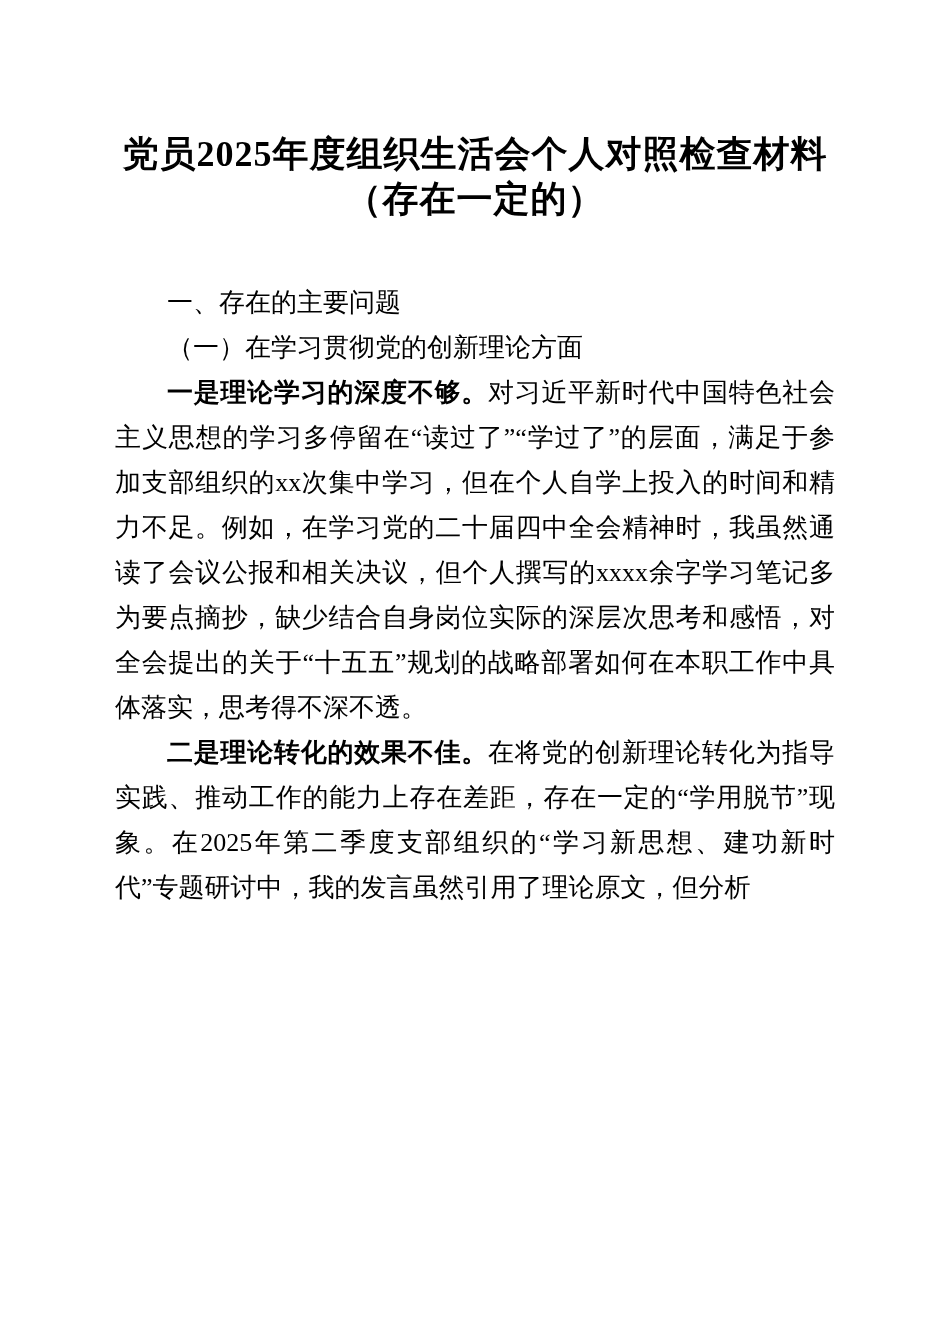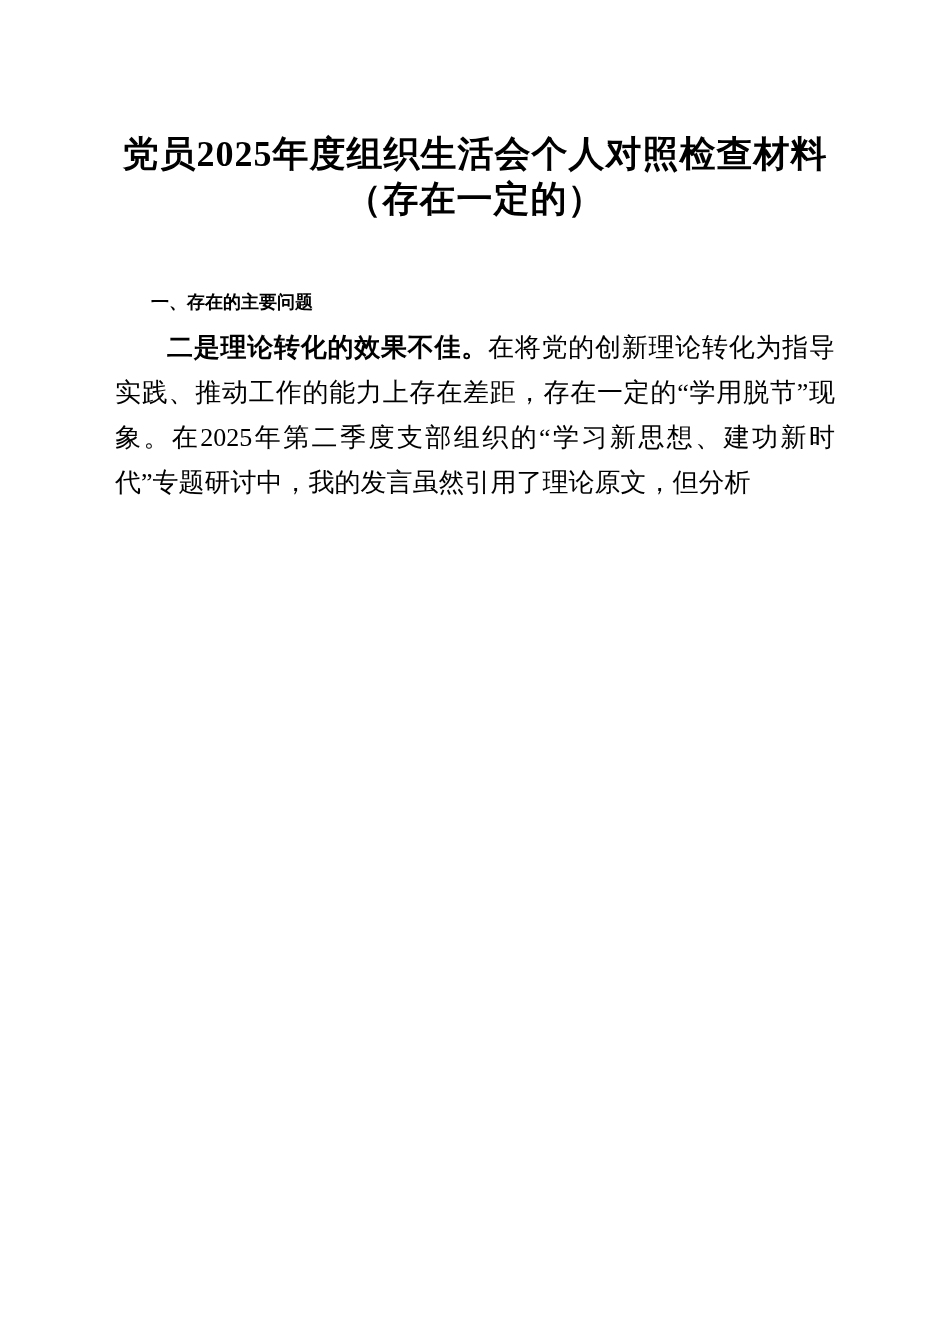--- a/index.html
+++ b/index.html
@@ -29,22 +29,22 @@
     line-height: 45px;
     text-align: justify;
   }
   .para {
     text-indent: 2em;
     text-align: justify;
   }
   .heading-1 {
     text-indent: 2em;
     font-family: "Liberation Sans", sans-serif;
-    font-weight: bold;
-    font-size: 18px;
+    font-weight: normal;
+    font-size: 26px;
   }
   .heading-2 {
     text-indent: 2em;
     font-family: "Liberation Serif", serif;
     font-weight: normal;
   }
   .lead-bold {
     font-weight: bold;
   }
 </style>
@@ -56,19 +56,21 @@
   <h1 class="doc-title">
     <span>党员2025年度组织生活会个人对照检查材料</span><br>
     <span>（存在一定的）</span>
   </h1>
 
   <div class="body-text">
 
 
     <p class="heading-1">一、存在的主要问题</p>
 
+    <p class="heading-2">（一）在学习贯彻党的创新理论方面</p>
 
+    <p class="para"><span class="lead-bold">一是理论学习的深度不够。</span><span>对习近平新时代中国特色社会主义思想的学习多停留在“读过了”“学过了”的层面，满足于参加支部组织的xx次集中学习，但在个人自学上投入的时间和精力不足。例如，在学习党的二十届四中全会精神时，我虽然通读了会议公报和相关决议，但个人撰写的xxxx余字学习笔记多为要点摘抄，缺少结合自身岗位实际的深层次思考和感悟，对全会提出的关于“十五五”规划的战略部署如何在本职工作中具体落实，思考得不深不透。</span></p>
 
     <p class="para"><span class="lead-bold">二是理论转化的效果不佳。</span><span>在将党的创新理论转化为指导实践、推动工作的能力上存在差距，存在一定的“学用脱节”现象。在2025年第二季度支部组织的“学习新思想、建功新时代”专题研讨中，我的发言虽然引用了理论原文，但分析</span></p>
 
   </div>
 
 </div>
 
 </body></html>

